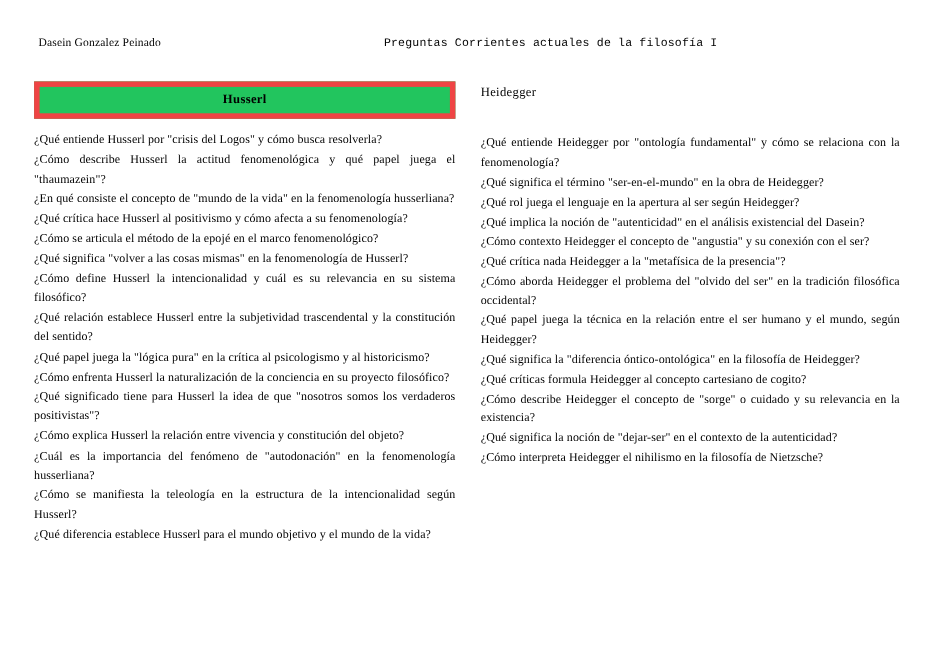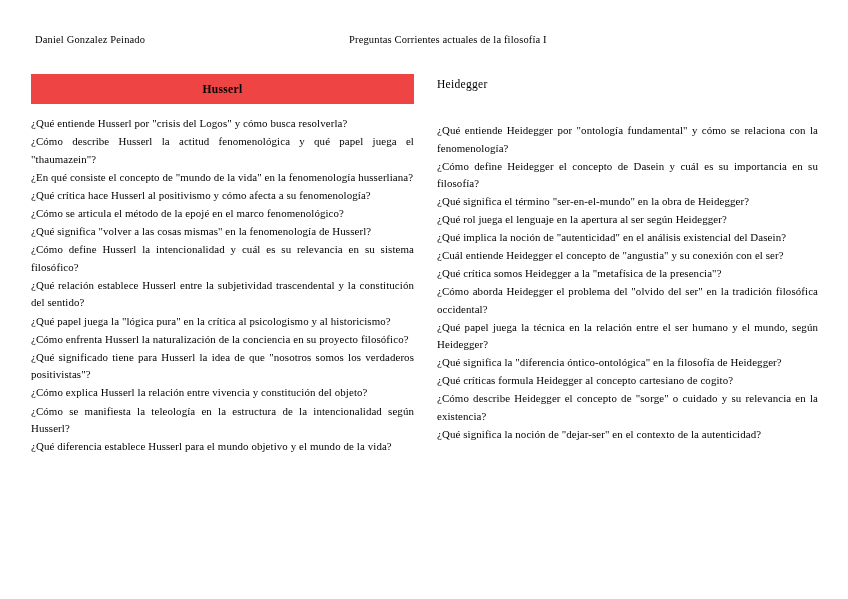--- a/index.html
+++ b/index.html
@@ -41,20 +41,21 @@
     letter-spacing: 0.15px;
     white-space: nowrap;
   }
   .header-right {
     position: absolute;
     left: 349px;
     top: 0;
     font-size: 10.5px;
     letter-spacing: 0.15px;
     white-space: nowrap;
+    font-family: Liberation Mono, monospace;
   }
 
   
   .columns {
     position: absolute;
     left: 0;
     top: 74px;
     width: 848px;
   }
   .col {
@@ -65,29 +66,29 @@
     left: 31px;
     width: 383px;
   }
   .col-right {
     left: 437px;
     width: 381px;
   }
 
   
   .heading-boxed {
-    border: 3px solid #ef4444;
+    border: 5px solid #ef4444;
     height: 24px;
     line-height: 24px;
     text-align: center;
     font-weight: bold;
     font-size: 11.5px;
     letter-spacing: 0.3px;
     margin-bottom: 11px;
-    background: #ef4444;
+    background: #22c55e;
   }
   .heading-plain {
     font-weight: normal;
     font-size: 11.5px;
     letter-spacing: 0.3px;
     height: 24px;
     line-height: 20px;
     margin-bottom: 24px;
   }
 
@@ -110,59 +111,60 @@
   .col-right .qlist li {
     line-height: 17.5px;
   }
 </style>
 </head>
 <body>
 
 <div class="page">
 
   <div class="running-header">
-    <div class="header-left">Daniel Gonzalez Peinado</div>
+    <div class="header-left">Dasein Gonzalez Peinado</div>
     <div class="header-right">Preguntas Corrientes actuales de la filosofía I</div>
   </div>
 
   <div class="columns">
 
     <div class="col col-left">
       <div class="heading-boxed">Husserl</div>
       <ul class="qlist" id="list-left">
           <li>¿Qué entiende Husserl por "crisis del Logos" y cómo busca resolverla?</li>
           <li>¿Cómo describe Husserl la actitud fenomenológica y qué papel juega el "thaumazein"?</li>
           <li> ¿En qué consiste el concepto de "mundo de la vida" en la fenomenología husserliana?</li>
           <li>¿Qué crítica hace Husserl al positivismo y cómo afecta a su fenomenología?</li>
           <li>¿Cómo se articula el método de la epojé en el marco fenomenológico?</li>
           <li>¿Qué significa "volver a las cosas mismas" en la fenomenología de Husserl?</li>
           <li>¿Cómo define Husserl la intencionalidad y cuál es su relevancia en su sistema filosófico?</li>
           <li>¿Qué relación establece Husserl entre la subjetividad trascendental y la constitución del sentido?</li>
           <li>¿Qué papel juega la "lógica pura" en la crítica al psicologismo y al historicismo?</li>
           <li>¿Cómo enfrenta Husserl la naturalización de la conciencia en su proyecto filosófico?</li>
           <li>¿Qué significado tiene para Husserl la idea de que "nosotros somos los verdaderos positivistas"?</li>
           <li>¿Cómo explica Husserl la relación entre vivencia y constitución del objeto?</li>
+          <li>¿Cuál es la importancia del fenómeno de "autodonación" en la fenomenología husserliana?</li>
           <li>¿Cómo se manifiesta la teleología en la estructura de la intencionalidad según Husserl?</li>
           <li>¿Qué diferencia establece Husserl para el mundo objetivo y el mundo de la vida?</li>
         </ul>
     </div>
 
     <div class="col col-right">
       <div class="heading-plain">Heidegger</div>
       <ul class="qlist" id="list-right">
           <li>¿Qué entiende Heidegger por "ontología fundamental" y cómo se relaciona con la fenomenología?</li>
-          <li>¿Cómo define Heidegger el concepto de Dasein y cuál es su importancia en su filosofía?</li>
           <li>¿Qué significa el término "ser-en-el-mundo" en la obra de Heidegger?</li>
           <li>¿Qué rol juega el lenguaje en la apertura al ser según Heidegger?</li>
           <li>¿Qué implica la noción de "autenticidad" en el análisis existencial del Dasein?</li>
-          <li>¿Cuál entiende Heidegger el concepto de "angustia" y su conexión con el ser?</li>
-          <li>¿Qué crítica somos Heidegger a la "metafísica de la presencia"?</li>
+          <li>¿Cómo contexto Heidegger el concepto de "angustia" y su conexión con el ser?</li>
+          <li>¿Qué crítica nada Heidegger a la "metafísica de la presencia"?</li>
           <li>¿Cómo aborda Heidegger el problema del "olvido del ser" en la tradición filosófica occidental?</li>
           <li>¿Qué papel juega la técnica en la relación entre el ser humano y el mundo, según Heidegger?</li>
           <li>¿Qué significa la "diferencia óntico-ontológica" en la filosofía de Heidegger?</li>
           <li>¿Qué críticas formula Heidegger al concepto cartesiano de cogito?</li>
           <li>¿Cómo describe Heidegger el concepto de "sorge" o cuidado y su relevancia en la existencia?</li>
           <li>¿Qué significa la noción de "dejar-ser" en el contexto de la autenticidad?</li>
+          <li>¿Cómo interpreta Heidegger el nihilismo en la filosofía de Nietzsche?</li>
         </ul>
     </div>
 
   </div>
 </div>
 
 </body></html>

